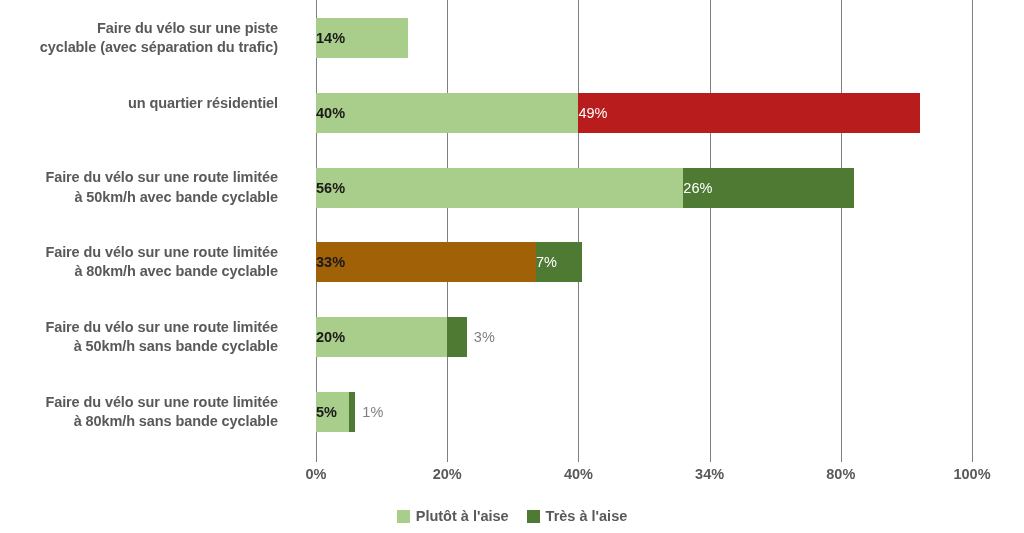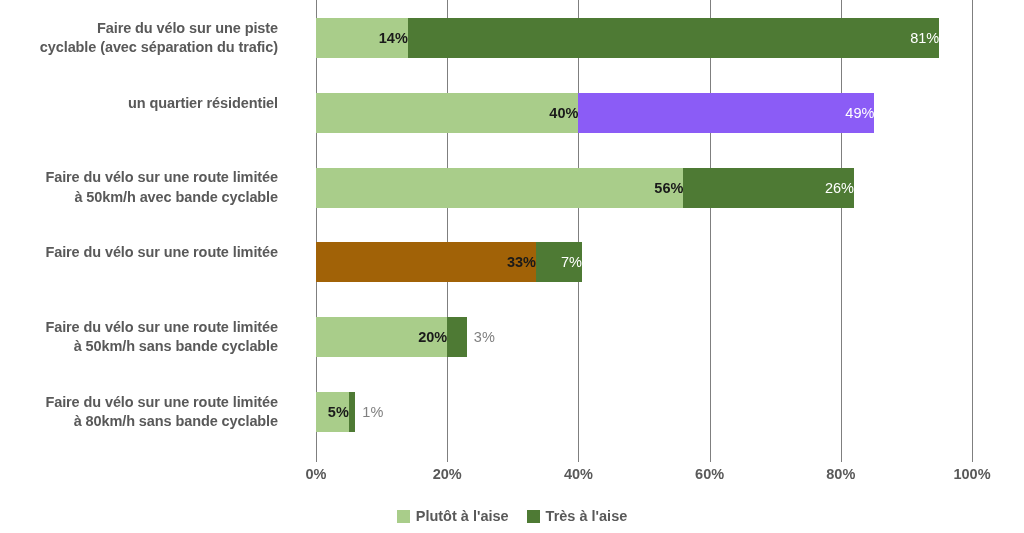--- a/index.html
+++ b/index.html
@@ -74,21 +74,21 @@
     width: 656px;
     height: 40px;
     display: flex;
     align-items: stretch;
   }
   .seg {
     position: relative;
     height: 40px;
     display: flex;
     align-items: center;
-    justify-content: flex-end;
+    justify-content: flex-start;
     box-sizing: border-box;
     overflow: visible;
   }
   .seg-light { background: #a9cd8a; }
   .seg-dark  { background: #4e7a34; }
 
   .seg-label {
     font-size: 14.5px;
     white-space: nowrap;
     pointer-events: none;
@@ -178,45 +178,43 @@
       </div>
       <div class="cat-label" style="top: 93.6px;">
         <div>un quartier résidentiel</div>
       </div>
       <div class="cat-label" style="top: 168.4px;">
         <div>Faire du vélo sur une route limitée</div>
         <div>à 50km/h avec bande cyclable</div>
       </div>
       <div class="cat-label" style="top: 243.2px;">
         <div>Faire du vélo sur une route limitée</div>
+        <div>à 80km/h avec bande cyclable</div>
       </div>
       <div class="cat-label" style="top: 318px;">
         <div>Faire du vélo sur une route limitée</div>
         <div>à 50km/h sans bande cyclable</div>
       </div>
       <div class="cat-label" style="top: 392.8px;">
         <div>Faire du vélo sur une route limitée</div>
         <div>à 80km/h sans bande cyclable</div>
       </div>
     </div>
 
   <div id="bars-layer">
       <div class="bar-row" style="top: 18px;">
         <div class="seg seg-light" style="width: 91.84px; background: rgb(169, 205, 138);">
           <span class="seg-label">14%</span>
         </div>
-        <div class="seg seg-dark" style="width: 531.36px; background: rgb(78, 122, 52);">
-          <span class="seg-label">81%</span>
-        </div>
       </div>
       <div class="bar-row" style="top: 92.8px;">
         <div class="seg seg-light" style="width: 262.4px; background: rgb(169, 205, 138);">
           <span class="seg-label">40%</span>
         </div>
-        <div class="seg seg-dark" style="width: 296px; background: #8b5cf6; padding-left: 7px;">
+        <div class="seg seg-dark" style="width: 342px; background: #b91c1c;">
           <span class="seg-label">49%</span>
         </div>
       </div>
       <div class="bar-row" style="top: 167.6px;">
         <div class="seg seg-light" style="width: 367.36px; background: rgb(169, 205, 138);">
           <span class="seg-label">56%</span>
         </div>
         <div class="seg seg-dark" style="width: 170.56px; background: rgb(78, 122, 52);">
           <span class="seg-label">26%</span>
         </div>
@@ -244,21 +242,21 @@
         <div class="seg seg-dark" style="width: 6.56px; background: rgb(78, 122, 52);">
           <span class="seg-label outside">1%</span>
         </div>
       </div>
     </div>
 
   <div id="x-axis-labels">
       <div class="x-tick-label" style="left: 0px;">0%</div>
       <div class="x-tick-label" style="left: 131.2px;">20%</div>
       <div class="x-tick-label" style="left: 262.4px;">40%</div>
-      <div class="x-tick-label" style="left: 393.6px;">60%</div>
+      <div class="x-tick-label" style="left: 393.6px;">34%</div>
       <div class="x-tick-label" style="left: 524.8px;">80%</div>
       <div class="x-tick-label" style="left: 656px;">100%</div>
     </div>
 
   <div id="legend">
       <div class="legend-item">
         <span class="legend-swatch" style="background: rgb(169, 205, 138);"></span>
         <span class="legend-text">Plutôt à l'aise</span>
       </div>
       <div class="legend-item">

